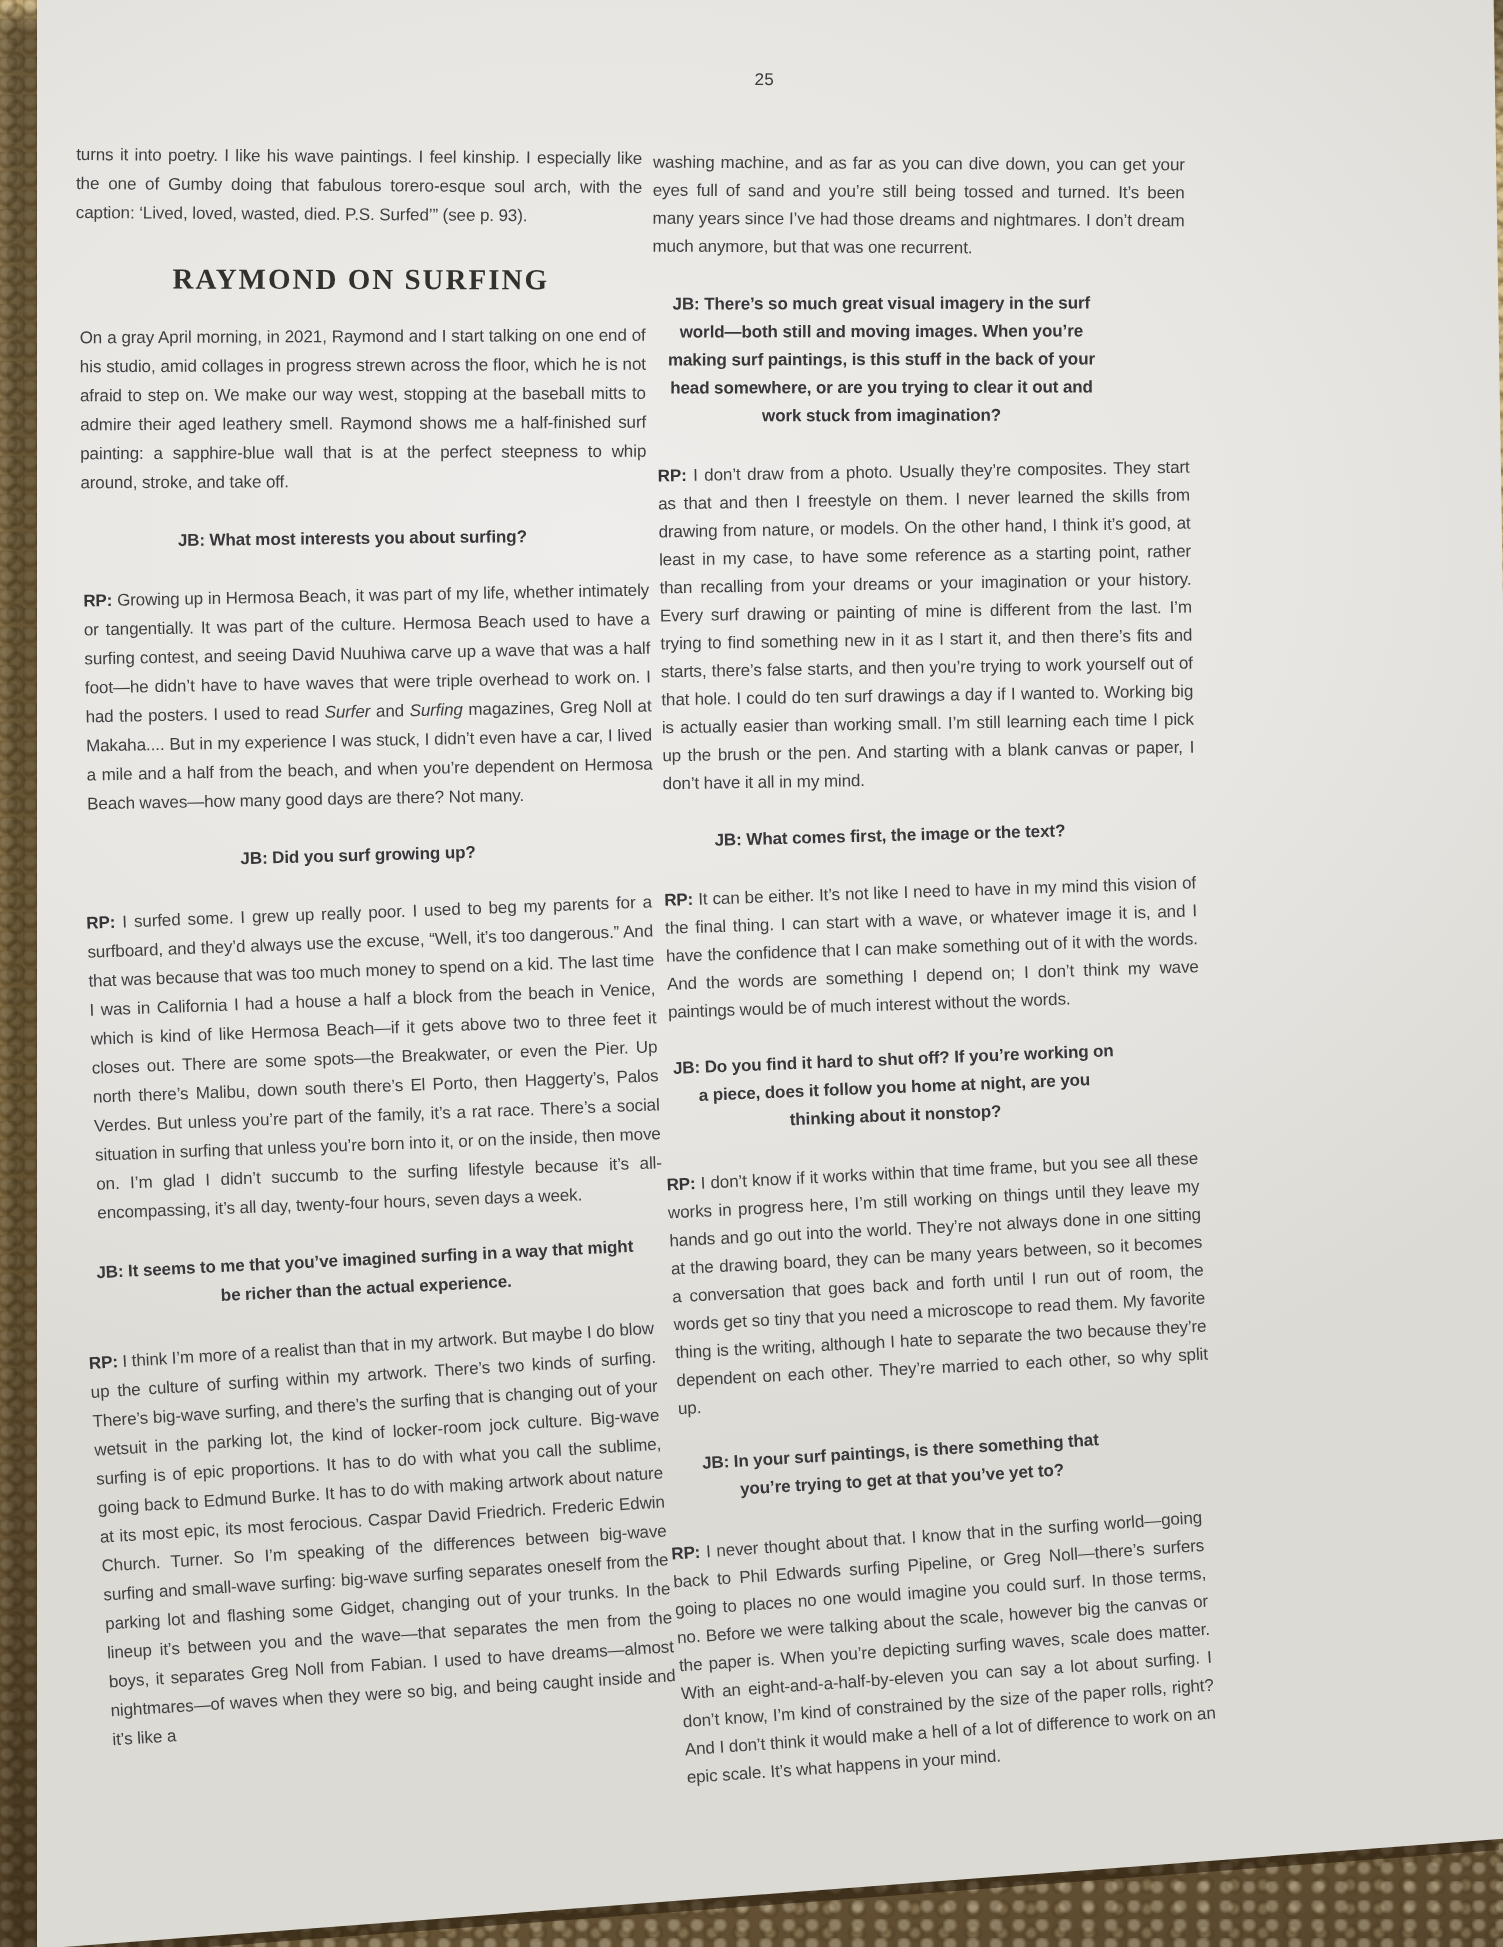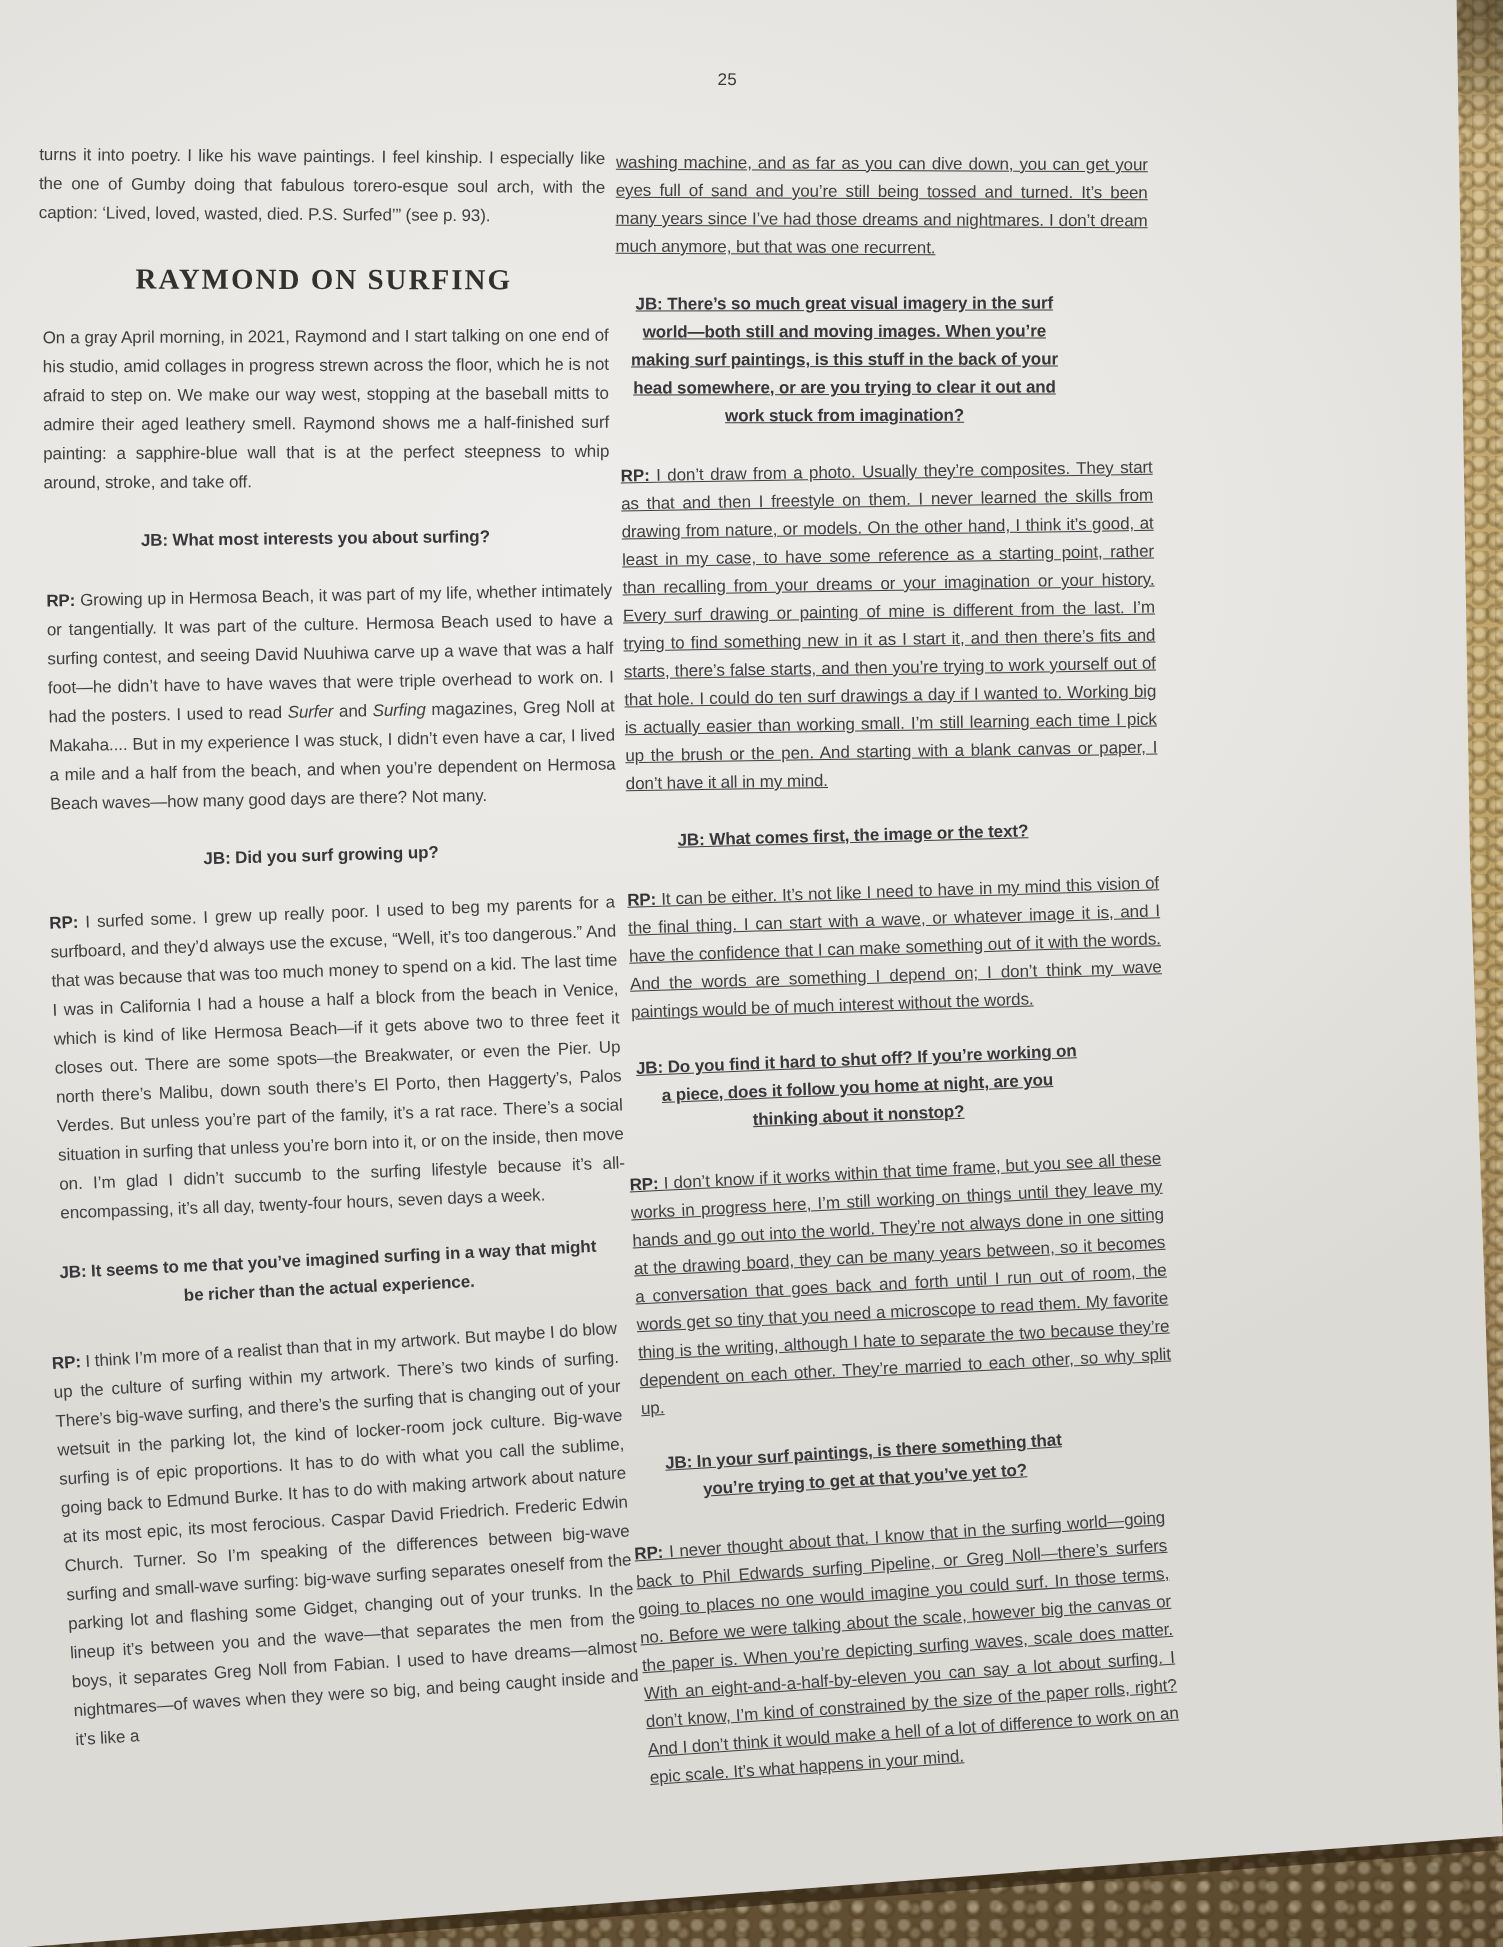--- a/index.html
+++ b/index.html
@@ -24,28 +24,29 @@
     background:rgba(40,29,12,.6);
     filter:blur(10px);
     transform:translate(-4px,14px);
   }
   .page{
     position:absolute;inset:0;
     clip-path:polygon(-40px -40px, 1456px -40px, 1470px 860px, 1503px 1836px, -40px 1952px);
     background:
       radial-gradient(1250px 950px at 38% 28%, #eeedeb 0%, #e8e6e2 55%, #dcdad5 100%);
     color:#3f3e40;
+    margin-left:37px;
   }
   .folio{
     position:absolute;left:702px;top:70px;width:48px;
     text-align:center;font-size:17px;color:#39383a;letter-spacing:.5px;
   }
   .col{position:absolute;text-align:justify;font-size:17px;}
   .col-left{left:36px;top:142px;width:566px;line-height:29px;letter-spacing:-0.1px;}
-  .col-right{left:612px;top:150px;width:532px;line-height:28px;letter-spacing:-0.1px;text-decoration:underline;}
+  .col-right{left:612px;top:150px;width:532px;line-height:28px;letter-spacing:-0.1px;}
   .col p, .col h2{margin:28px 0;}
   .col > :first-child{margin-top:0;}
   .para em{font-style:italic;}
   .para strong{font-weight:700;color:#353437;}
   .question{
     font-weight:700;text-align:center;color:#38373a;
     margin-left:auto;margin-right:auto;
   }
   .col-left .question{max-width:540px;}
   .col-right .question{max-width:452px;}

